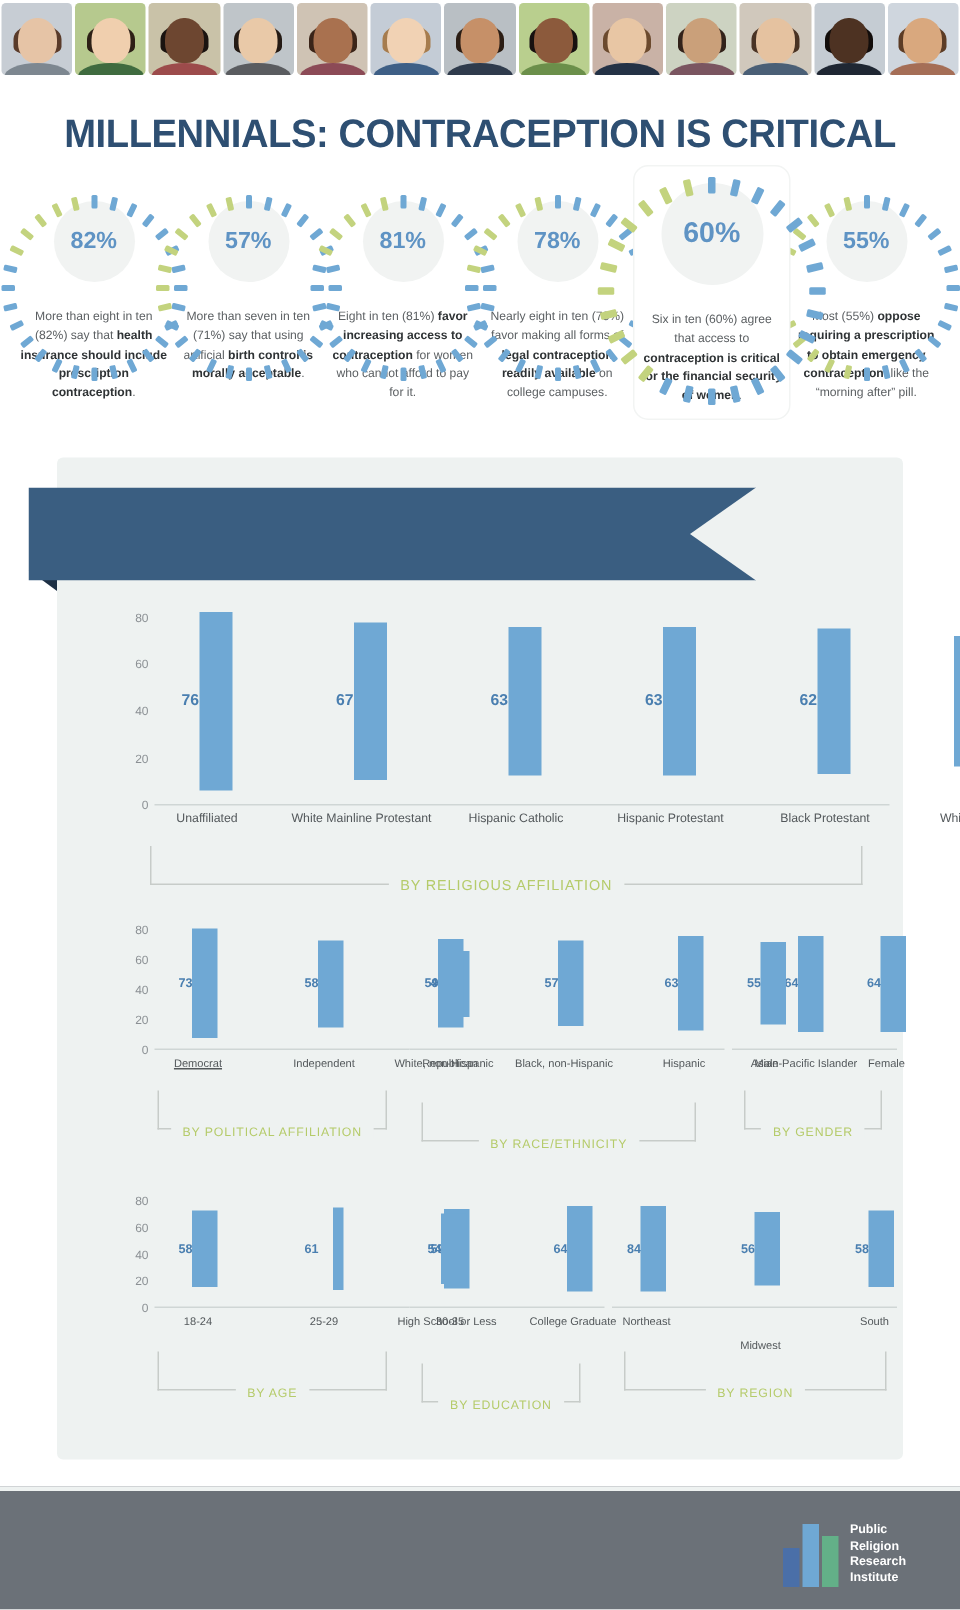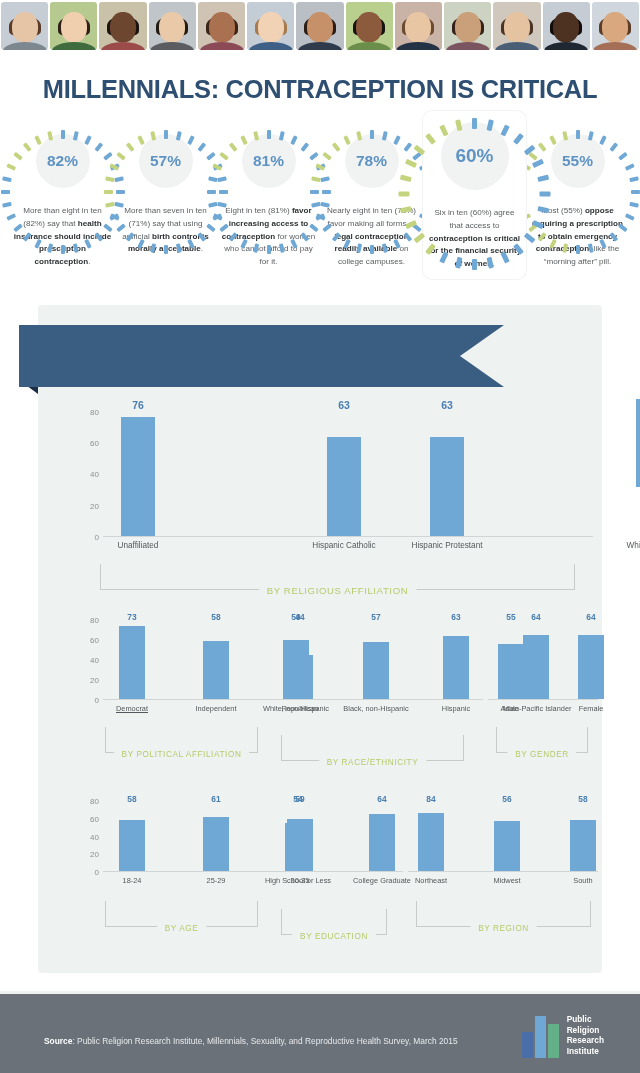--- a/index.html
+++ b/index.html
@@ -129,22 +129,22 @@
   .axis-labels { position: absolute; left: 0; top: 0; width: 26px; }
   .axis-tick {
     position: absolute; right: 0; font-size: 8px; color: #8b9094;
     text-align: right; transform: translateY(-50%); width: 26px;
   }
   .plot {
     position: absolute; left: 30px; top: 0; right: 0; bottom: 0;
     border-bottom: 1px solid #cfd6d5;
   }
   .bar-group {
-    position: absolute; bottom: 0; display: flex; flex-direction: column;
-    align-items: center; justify-content: space-between; height: 100%;
+    position: absolute; bottom: 0; display: flex; flex-direction: row;
+    align-items: center; justify-content: center; height: 100%;
   }
   .bar-val {
     font-size: 9.5px; font-weight: bold; color: #4a7fb0; margin-bottom: 2px;
   }
   .bar {
     width: 100%; background: #6fa8d4;
   }
   .bar-label {
     position: absolute; top: 100%; padding-top: 5px;
     font-size: 7.4px; line-height: 1.32; color: #53585b;
@@ -488,29 +488,39 @@
           <div class="axis-tick" style="top: 75.2727px;">40</div>
           <div class="axis-tick" style="top: 43.9091px;">60</div>
           <div class="axis-tick" style="top: 12.5455px;">80</div>
         </div>
         <div class="plot" style="left: 30px; height: 138px;">
           <div class="bar-group" style="left: 18px; width: 34px;">
             <div class="bar-val" style="font-size: 10.5px;">76</div>
             <div class="bar" style="height: 119.182px; background: rgb(111, 168, 212);"></div>
             <div class="bar-label big" style="width: 100px; left: -33px;">Unaffiliated</div>
           </div>
+          <div class="bar-group" style="left: 121px; width: 34px;">
+            <div class="bar-val" style="font-size: 10.5px;">67</div>
+            <div class="bar" style="height: 105.068px; background: rgb(111, 168, 212);"></div>
+            <div class="bar-label big" style="width: 100px; left: -33px;">White Mainline Protestant</div>
+          </div>
           <div class="bar-group" style="left: 224px; width: 34px;">
             <div class="bar-val" style="font-size: 10.5px;">63</div>
             <div class="bar" style="height: 98.7955px; background: rgb(111, 168, 212);"></div>
             <div class="bar-label big" style="width: 100px; left: -33px;">Hispanic Catholic</div>
           </div>
           <div class="bar-group" style="left: 327px; width: 34px;">
             <div class="bar-val" style="font-size: 10.5px;">63</div>
             <div class="bar" style="height: 98.7955px; background: rgb(111, 168, 212);"></div>
             <div class="bar-label big" style="width: 100px; left: -33px;">Hispanic Protestant</div>
+          </div>
+          <div class="bar-group" style="left: 430px; width: 34px;">
+            <div class="bar-val" style="font-size: 10.5px;">62</div>
+            <div class="bar" style="height: 97.2273px; background: rgb(111, 168, 212);"></div>
+            <div class="bar-label big" style="width: 100px; left: -33px;">Black Protestant</div>
           </div>
           <div class="bar-group" style="left: 533px; width: 34px;">
             <div class="bar" style="height: 87.8182px; background: rgb(111, 168, 212);"></div>
             <div class="bar-label big" style="width: 100px; left: -33px;">White Catholic</div>
           </div>
         </div>
       </div>
       <div class="bracket big" style="left: 62px; top: 259px; width: 475px;">
         <div class="bar-line"></div>
         <div class="tick-l"></div>
@@ -654,42 +664,39 @@
       <div class="chart-block" style="left: 370px; top: 489px; width: 190px; height: 78px;">
         <div class="plot" style="left: 0px; height: 78px;">
           <div class="bar-group" style="left: 10px; width: 26px;">
             <div class="bar-val" style="font-size: 8.4px;">84</div>
             <div class="bar" style="height: 57.6136px; background: rgb(111, 168, 212);"></div>
             <div class="bar-label" style="width: 73px; left: -23.5px;">Northeast</div>
           </div>
           <div class="bar-group" style="left: 86px; width: 26px;">
             <div class="bar-val" style="font-size: 8.4px;">56</div>
             <div class="bar" style="height: 49.6364px; background: rgb(111, 168, 212);"></div>
-            <div class="bar-label" style="width: 73px; left: -23.5px;">Midwest</div>
+            <div class="bar-label" style="width: 73px; left: -23.5px; margin-top: 16px;">Midwest</div>
           </div>
           <div class="bar-group" style="left: 162px; width: 26px;">
             <div class="bar-val" style="font-size: 8.4px;">58</div>
             <div class="bar" style="height: 51.4091px; background: rgb(111, 168, 212);"></div>
             <div class="bar-label" style="width: 73px; left: -23.5px;">South</div>
           </div>
         </div>
       </div>
       <div class="bracket" style="left: 378px; top: 596px; width: 175px;">
         <div class="bar-line"></div>
         <div class="tick-l"></div>
         <div class="tick-r"></div>
         <div class="btxt" style="color: rgb(181, 203, 106);">BY REGION</div>
       </div>
     </div>
 </div>
 
 <div id="footer">
-  <div id="source">
-    <b>Source</b><span>: Public Religion Research Institute, Millennials, Sexuality, and Reproductive Health Survey, March 2015</span>
-  </div>
   <div id="logo">
     <div class="logo-bars">
         <i style="background: rgb(74, 111, 168); height: 26px;"></i>
         <i style="background: rgb(111, 168, 212); height: 42px;"></i>
         <i style="background: rgb(99, 176, 136); height: 34px;"></i>
       </div>
     <div id="logo-text">
         <div>Public</div>
         <div>Religion</div>
         <div>Research</div>

